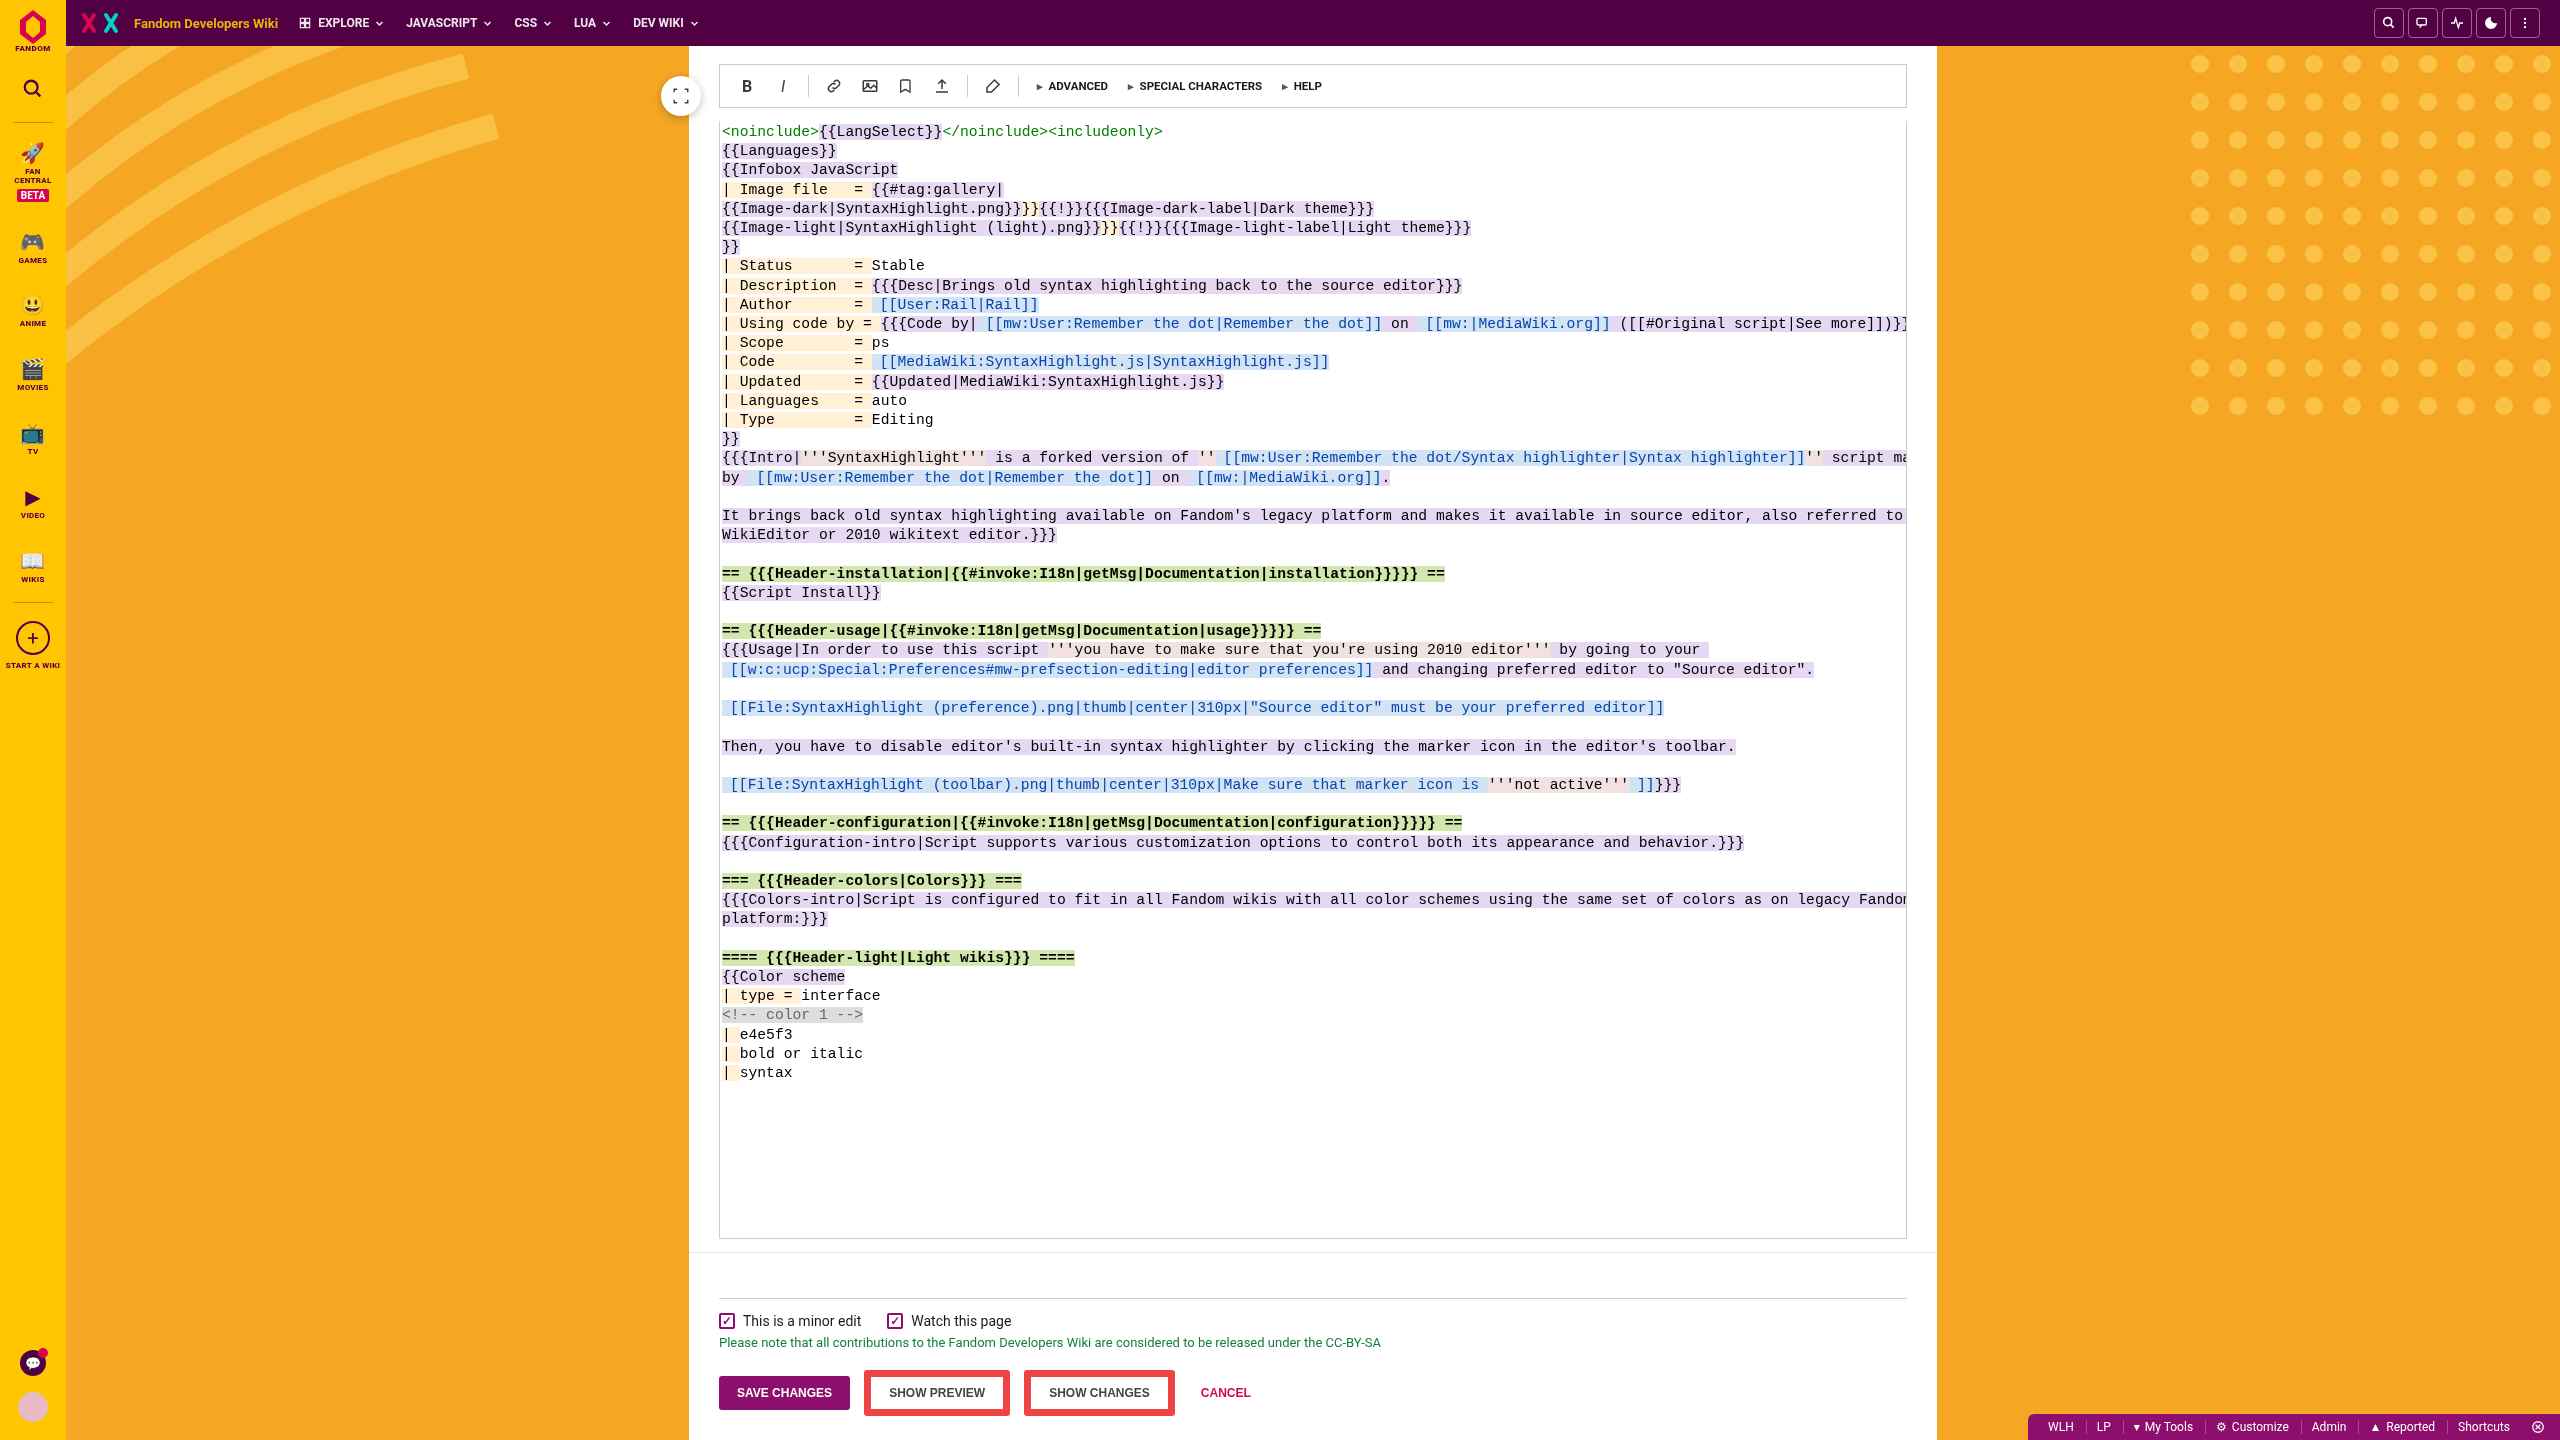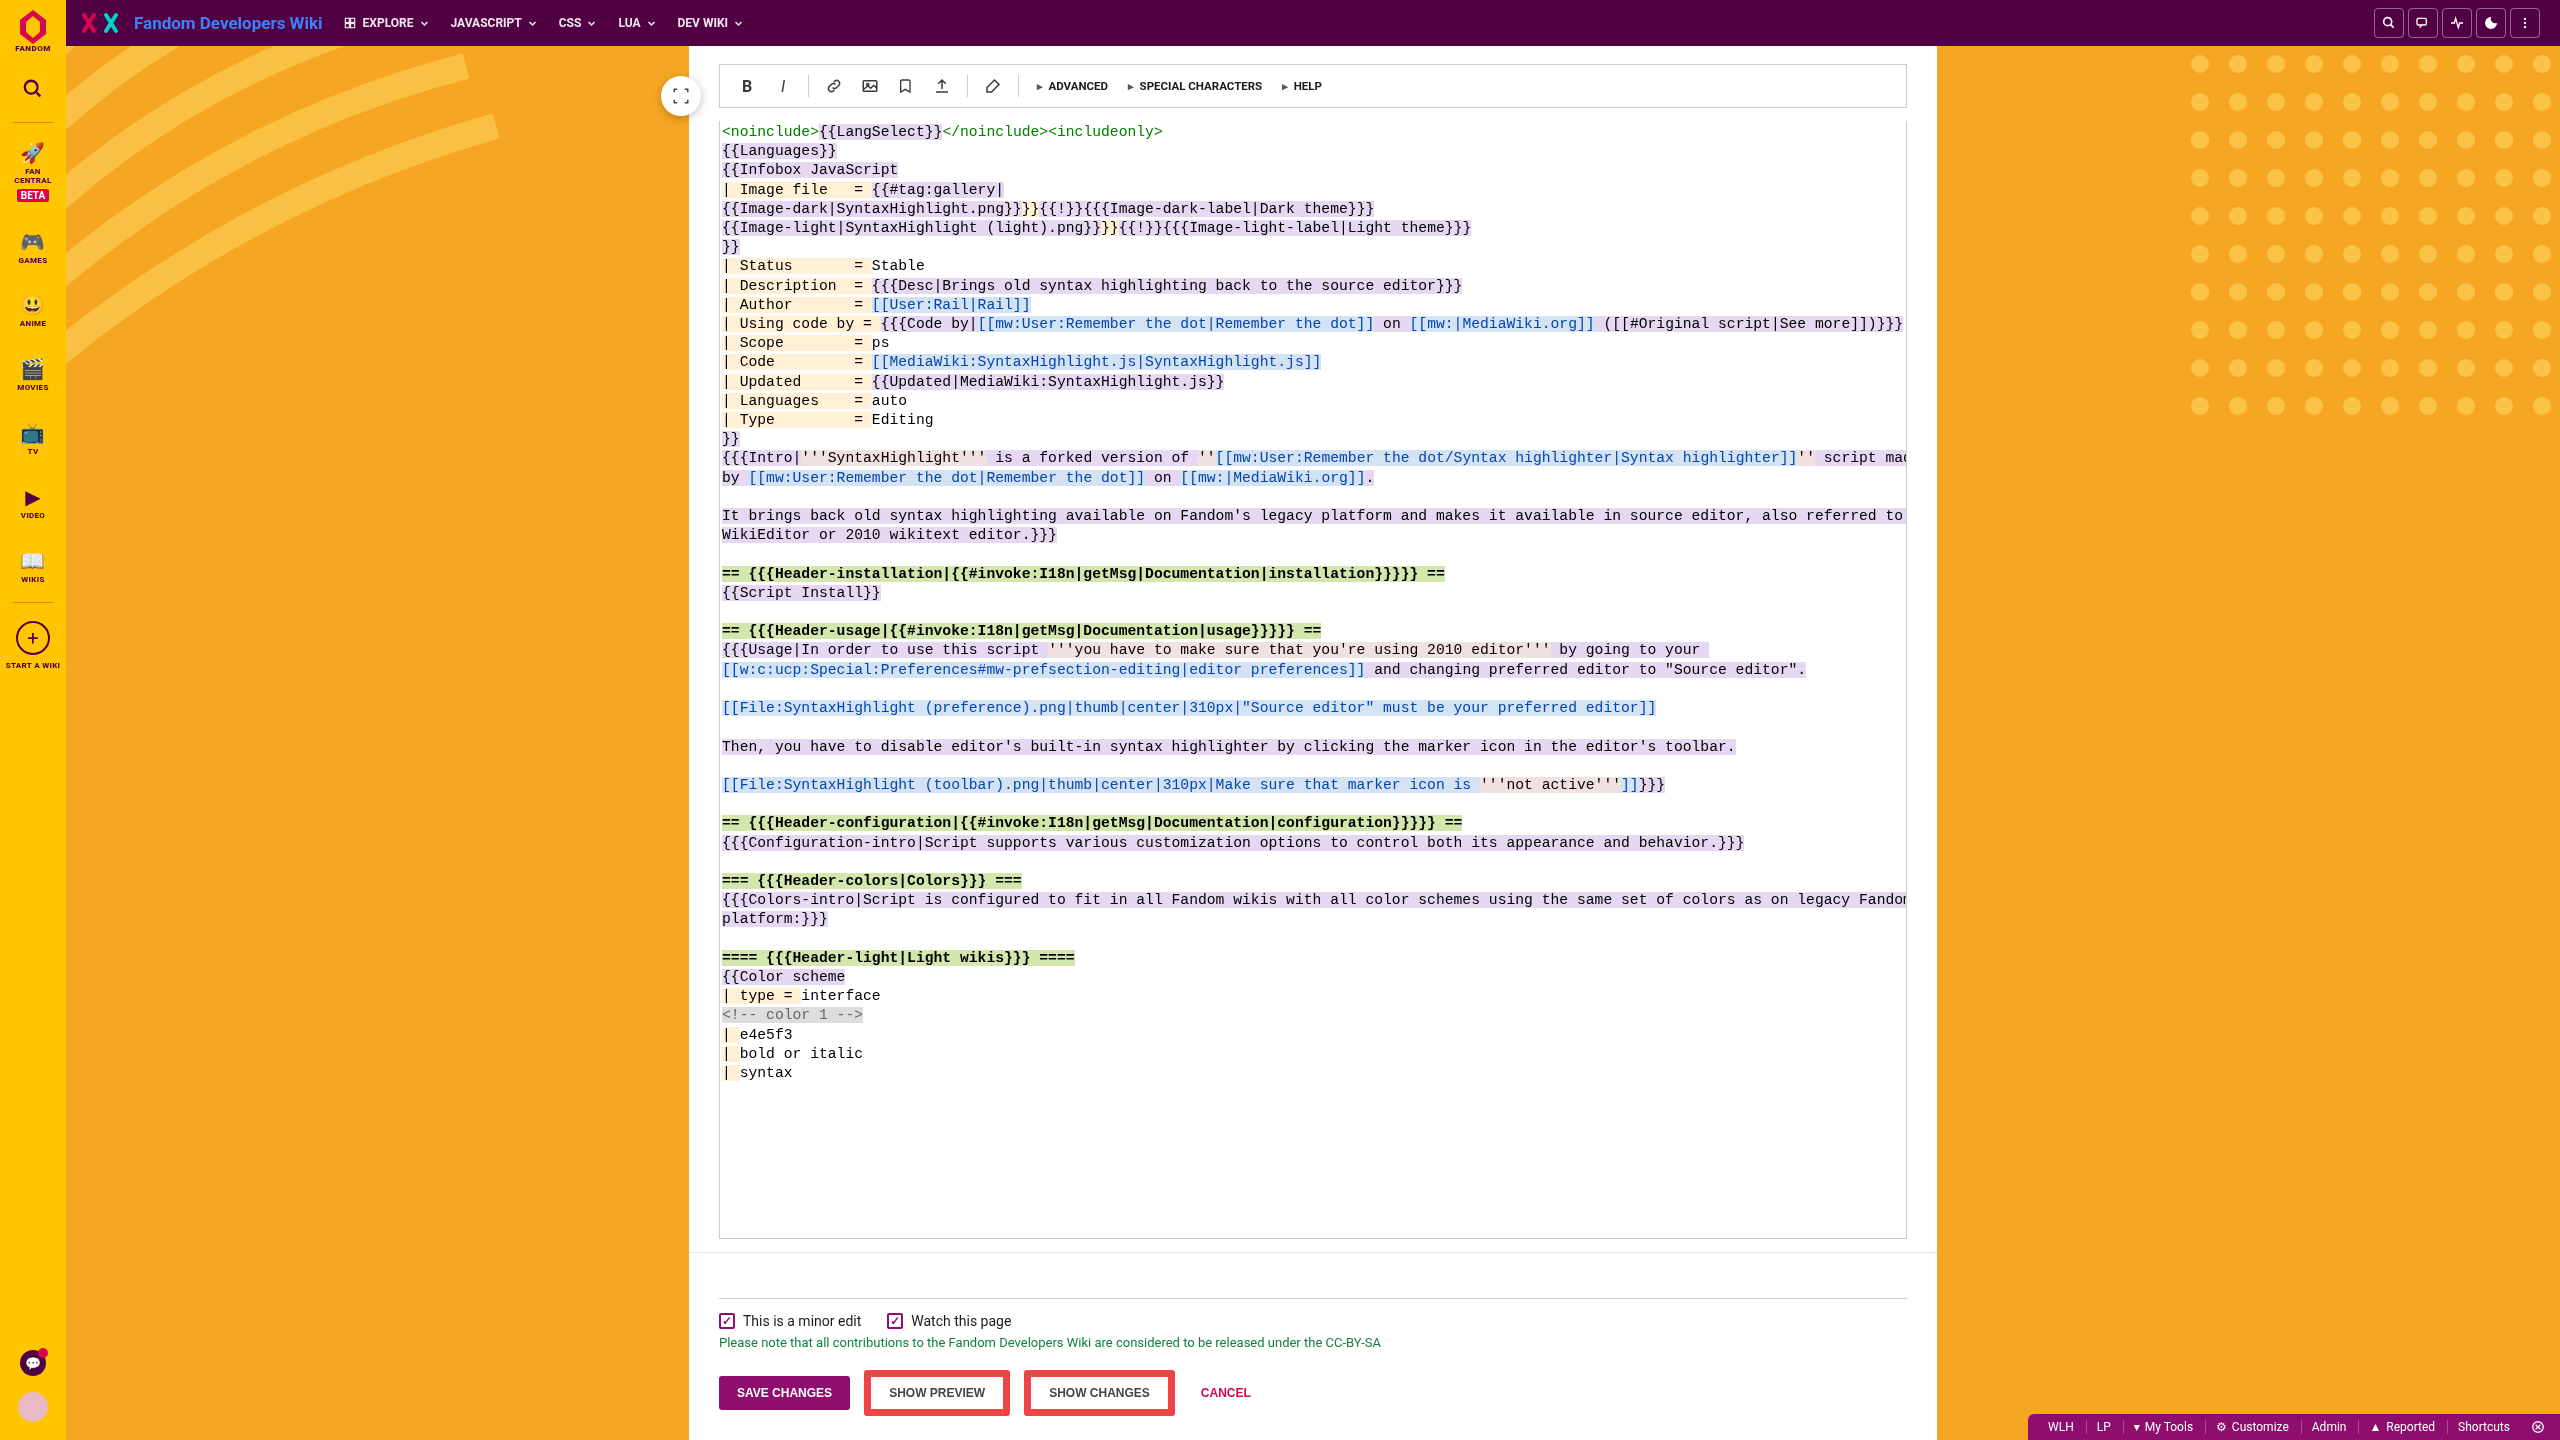--- a/index.html
+++ b/index.html
@@ -3,21 +3,21 @@
 <meta charset="utf-8">
 <style>
 * { margin: 0; padding: 0; box-sizing: border-box; }
 body { font-family: -apple-system, BlinkMacSystemFont, "Segoe UI", Roboto, sans-serif; background: #520044; overflow: hidden; width: 2560px; height: 1440px; }
 
 
 .top-header { background: #520044; height: 46px; display: flex; align-items: center; padding: 0 20px; justify-content: space-between; position: relative; z-index: 10; }
 .header-left { display: flex; align-items: center; gap: 20px; }
 .wiki-logo { color: #fff; display: flex; align-items: center; gap: 12px; }
 .wiki-logo-icon { width: 42px; height: 28px; }
-.wiki-title { color: #3b82f6; font-weight: 700; font-size: 17px; }
+.wiki-title { color: #eab308; font-weight: 700; font-size: 13px; }
 .nav-items { display: flex; gap: 22px; }
 .nav-item { color: rgba(255,255,255,0.9); font-size: 12px; font-weight: 700; display: flex; align-items: center; gap: 6px; cursor: pointer; text-transform: uppercase; }
 .nav-item svg.chevron { width: 9px; height: 9px; }
 .header-right { display: flex; gap: 4px; }
 .header-icon-btn { width: 30px; height: 30px; border: 1px solid rgba(255,255,255,0.4); border-radius: 4px; display: flex; align-items: center; justify-content: center; color: #fff; cursor: pointer; }
 
 
 .left-sidebar { position: fixed; left: 0; top: 0; bottom: 0; width: 66px; background: #ffc500; display: flex; flex-direction: column; align-items: center; padding-top: 10px; z-index: 20; }
 .fandom-logo { width: 48px; height: 48px; display: flex; flex-direction: column; align-items: center; margin-bottom: 6px; cursor: pointer; }
 .fandom-logo-text { color: #520044; font-size: 8px; font-weight: 900; letter-spacing: 0.5px; }
@@ -61,21 +61,21 @@
 
 .drop-zone { margin: 0 30px; border: 1px dashed #bbb; border-top: none; height: 44px; display: flex; align-items: center; justify-content: center; color: #666; font-size: 14px; background:#fafafa; }
 
 
 .code-area { flex: 1; margin: 13px 30px; border: 1px solid #ccc; border-top: none; overflow: auto; font-family: "Courier New", monospace; font-size: 14.7px; line-height: 19.2px; padding: 2px 4px 2px 2px; white-space: pre; color: #000; position: relative; }
 .code-area::-webkit-scrollbar { width: 6px; }
 .code-area::-webkit-scrollbar-thumb { background: #bbb; }
 
 .tok-tag { color: #008000; }
 .tok-template { background: #e6d8f2; }
-.tok-link { color: #0645ad; background: #d3e3f4; }
+.tok-link { color: #0645ad; background: #d3e3f4; padding-left: 8px; }
 .tok-param { background: #fff0d6; }
 .tok-header { background: #d2e6ae; font-weight: 700; }
 .tok-bold { background: #f1e1e1; }
 .tok-comment { color: #666; background: #ddd; }
 
 
 .footer-area { padding: 10px 30px 24px; border-top: 1px solid #e6e6e6; background:#fff; }
 .summary-label { font-weight: 700; font-size: 15px; margin-bottom: 6px; color:#1a1a1a; }
 .summary-input { width: 100%; height: 36px; border: none; border-bottom: 1px solid #ccc; font-size: 14px; padding: 4px 0; outline: none; }
 .checkbox-row { display: flex; gap: 26px; margin: 14px 0 6px; align-items: center; }

